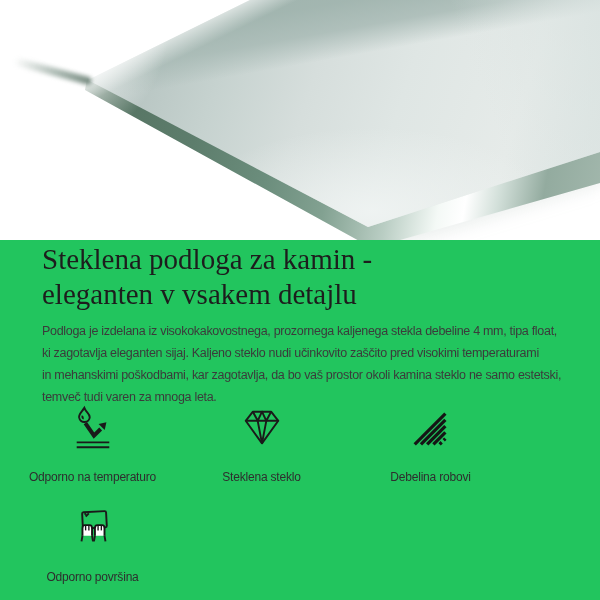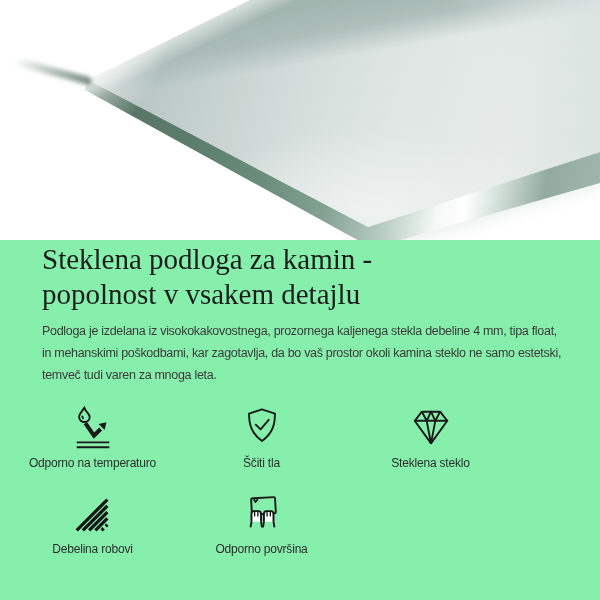--- a/index.html
+++ b/index.html
@@ -1,17 +1,17 @@
 <!DOCTYPE html>
 <html><head>
 <meta charset="utf-8">
 <style>
   html,body{margin:0;padding:0;background:#fff;}
   .page{
-    position:relative;width:600px;height:600px;background:#86efac;
+    position:relative;width:600px;height:600px;background:#22c55e;
     font-family:"Liberation Sans", sans-serif;overflow:hidden;
   }
   
   .hero{position:absolute;left:0;top:0;width:600px;height:240px;background:#fff;overflow:hidden;}
   .hero .under-edge-reflection{
     position:absolute;left:368px;top:176px;width:238px;height:52px;z-index:1;
     background:linear-gradient(to bottom, rgba(150,170,160,0.5), rgba(255,255,255,0));
     transform:rotate(-17deg);filter:blur(6px);border-radius:20px;
   }
   .hero .glass-edge{
@@ -53,45 +53,46 @@
   .desc span{display:block;white-space:nowrap;}
   
   .features{
     position:absolute;left:8px;top:406px;width:507px;
     display:grid;grid-template-columns:repeat(3,169px);row-gap:21px;
   }
   .feature{display:flex;flex-direction:column;align-items:center;}
   .icon-box{height:44px;width:48px;display:flex;align-items:center;justify-content:center;}
   .feature svg{display:block;}
   .feature .label{
-    margin-top:6px;font-size:12px;letter-spacing:-0.2px;line-height:15px;
+    margin-top:20px;font-size:12px;letter-spacing:-0.2px;line-height:15px;
     color:#2e2e2e;text-align:center;white-space:nowrap;
   }
   .ic{stroke:#1a1a1a;fill:none;stroke-width:2;}
 </style>
 </head>
 <body>
 
 <div class="page">
 
   <div class="hero">
     <div class="under-edge-reflection"></div>
     <div class="glass-edge"></div>
     <div class="glass-surface"></div>
     <div class="corner-fade"></div>
     <div class="blur-streak"></div>
   </div>
 
   <div class="content">
     <h1 class="title">
       <span>Steklena podloga za kamin -</span>
-      <span>popolnost v vsakem detajlu</span>
+      <span>eleganten v vsakem detajlu</span>
     </h1>
     <div class="desc">
       <span>Podloga je izdelana iz visokokakovostnega, prozornega kaljenega stekla debeline 4 mm, tipa float,</span>
+      <span>ki zagotavlja eleganten sijaj. Kaljeno steklo nudi učinkovito zaščito pred visokimi temperaturami</span>
       <span>in mehanskimi poškodbami, kar zagotavlja, da bo vaš prostor okoli kamina steklo ne samo estetski,</span>
       <span>temveč tudi varen za mnoga leta.</span>
     </div>
   </div>
 
   <div class="features">
 
     <div class="feature">
       <div class="icon-box">
         <svg width="46" height="46" viewBox="0 0 48 48">
@@ -100,29 +101,20 @@
           <path d="M16 19 L25 32 L32 25" fill="none" stroke="#1a1a1a" stroke-width="4.2"></path>
           <polygon points="38,18 36.2,26.2 29.8,19.8" fill="#1a1a1a"></polygon>
           <path class="ic" d="M15 3 C12.5 7 9 9.5 9.5 13 C10 16 12.5 18 15.3 17.8 C18.2 17.6 20.5 15.5 20.6 12.8 C20.7 10.8 19.3 9.3 18 7.8 C17 6.6 15.8 5 15 3 Z" fill="#ffffff"></path>
           <path class="ic" d="M13.2 11.2 C12.6 12.4 13 13.8 14.3 14.2" stroke-width="1.5"></path>
         </svg>
       </div>
       <div class="label">Odporno na temperaturo</div>
     </div>
 
 
-    <div class="feature">
-      <div class="icon-box">
-        <svg width="46" height="46" viewBox="0 0 48 48">
-          <path class="ic" d="M24 4.5 L37.5 9 C37.5 19.5 35.5 29.5 24 37.5 C12.5 29.5 10.5 19.5 10.5 9 Z" stroke-width="2.4" stroke-linejoin="round"></path>
-          <path class="ic" d="M17.5 20.5 L22.5 25.5 L31 15.5" stroke-width="2.6" stroke-linecap="round" stroke-linejoin="round"></path>
-        </svg>
-      </div>
-      <div class="label">Ščiti tla</div>
-    </div>
 
     <div class="feature">
       <div class="icon-box">
         <svg width="46" height="46" viewBox="0 0 48 48">
           <path class="ic" d="M14.5 7 H33.5 L41 16.5 L24 40 L7 16.5 Z" stroke-linejoin="round"></path>
           <path class="ic" d="M7 16.5 H41" stroke-width="1.6"></path>
           <path class="ic" d="M14.5 7 L19.5 16.5 L24 7 L28.5 16.5 L33.5 7" stroke-width="1.6" stroke-linejoin="round"></path>
           <path class="ic" d="M19.5 16.5 L24 40 M28.5 16.5 L24 40" stroke-width="1.6"></path>
         </svg>
       </div>

